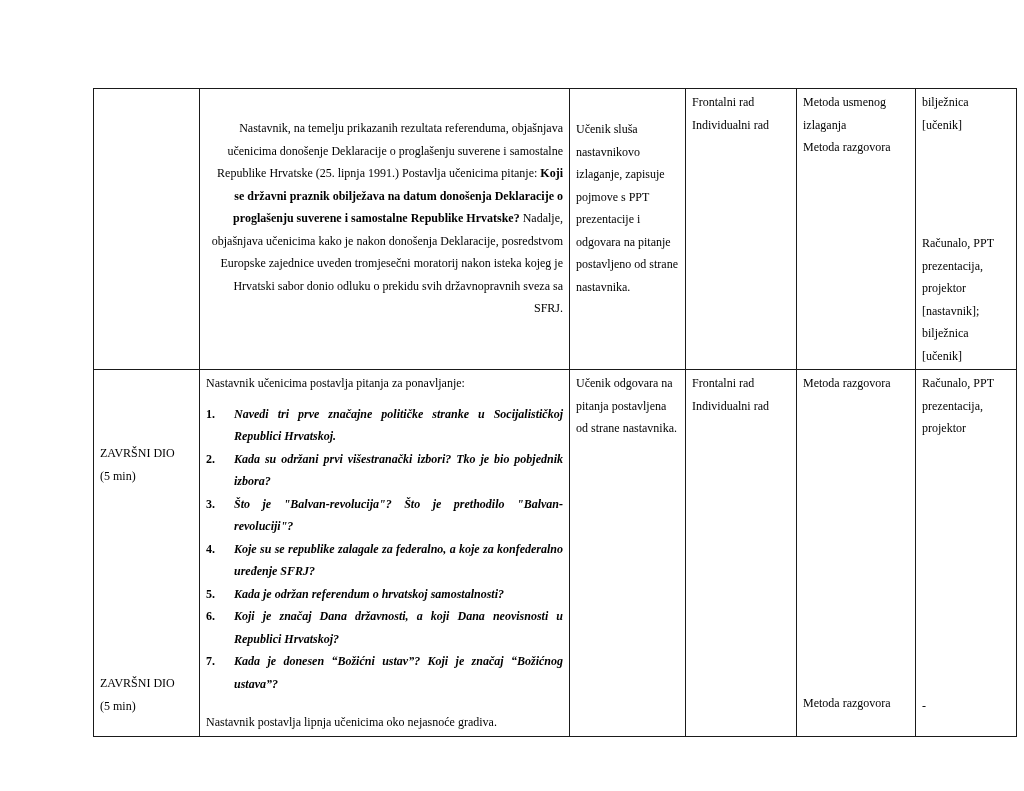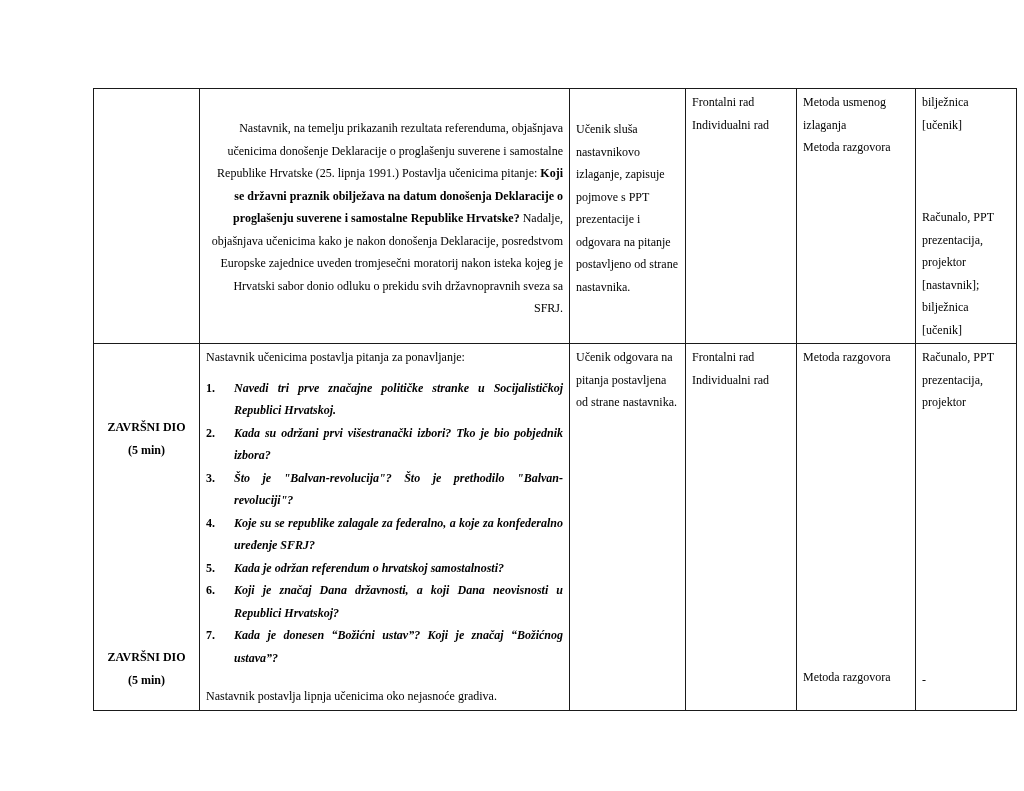--- a/index.html
+++ b/index.html
@@ -51,26 +51,26 @@
   }
   .q-text {
     flex: 1 1 auto;
     font-weight: bold;
     text-align: justify;
     font-style: italic;
   }
   .closing-par { margin-top: 16px; }
 
   
-  td.c-phase { text-align: center; font-weight: bold; }
+  td.c-phase { text-align: left; font-weight: normal; }
   .phase-block.first { margin-top: 70px; }
   .phase-block.second { margin-top: 185px; }
 
   
-  .mat-bottom-r1 { margin-top: 70px; }
+  .mat-bottom-r1 { margin-top: 96px; }
   .method-bottom-r2 { margin-top: 297px; }
   .mat-bottom-r2 { margin-top: 255px; }
 </style>
 </head>
 <body>
 
 <div class="page">
   <table class="lesson">
     <colgroup>
       <col style="width:106px">

